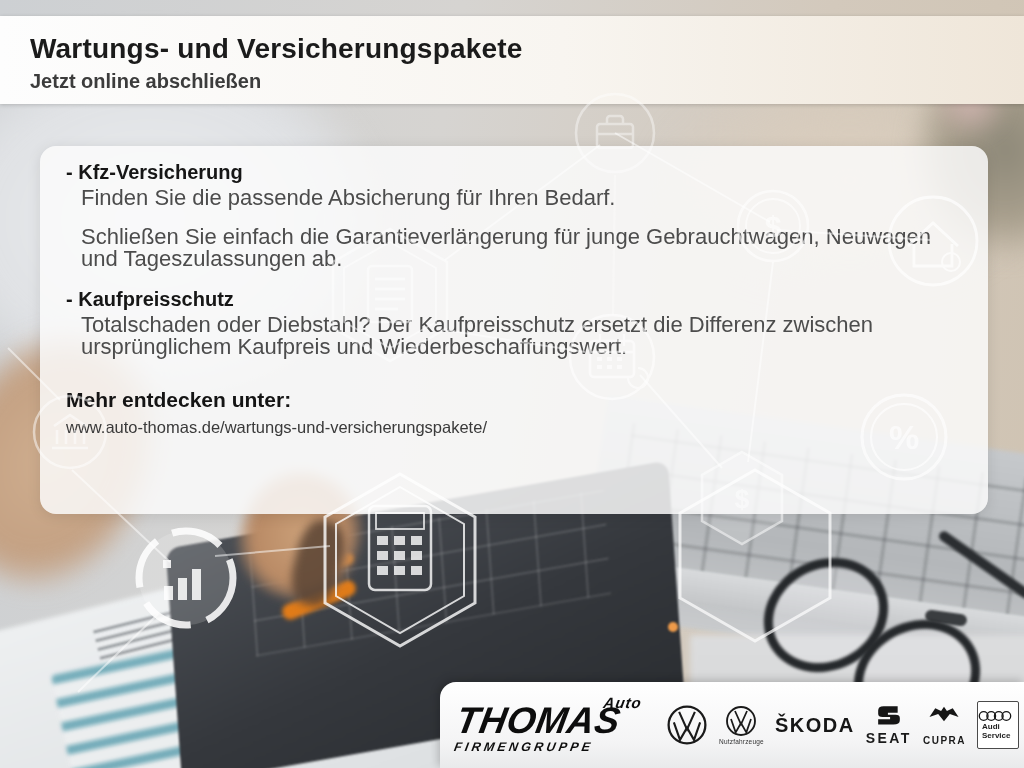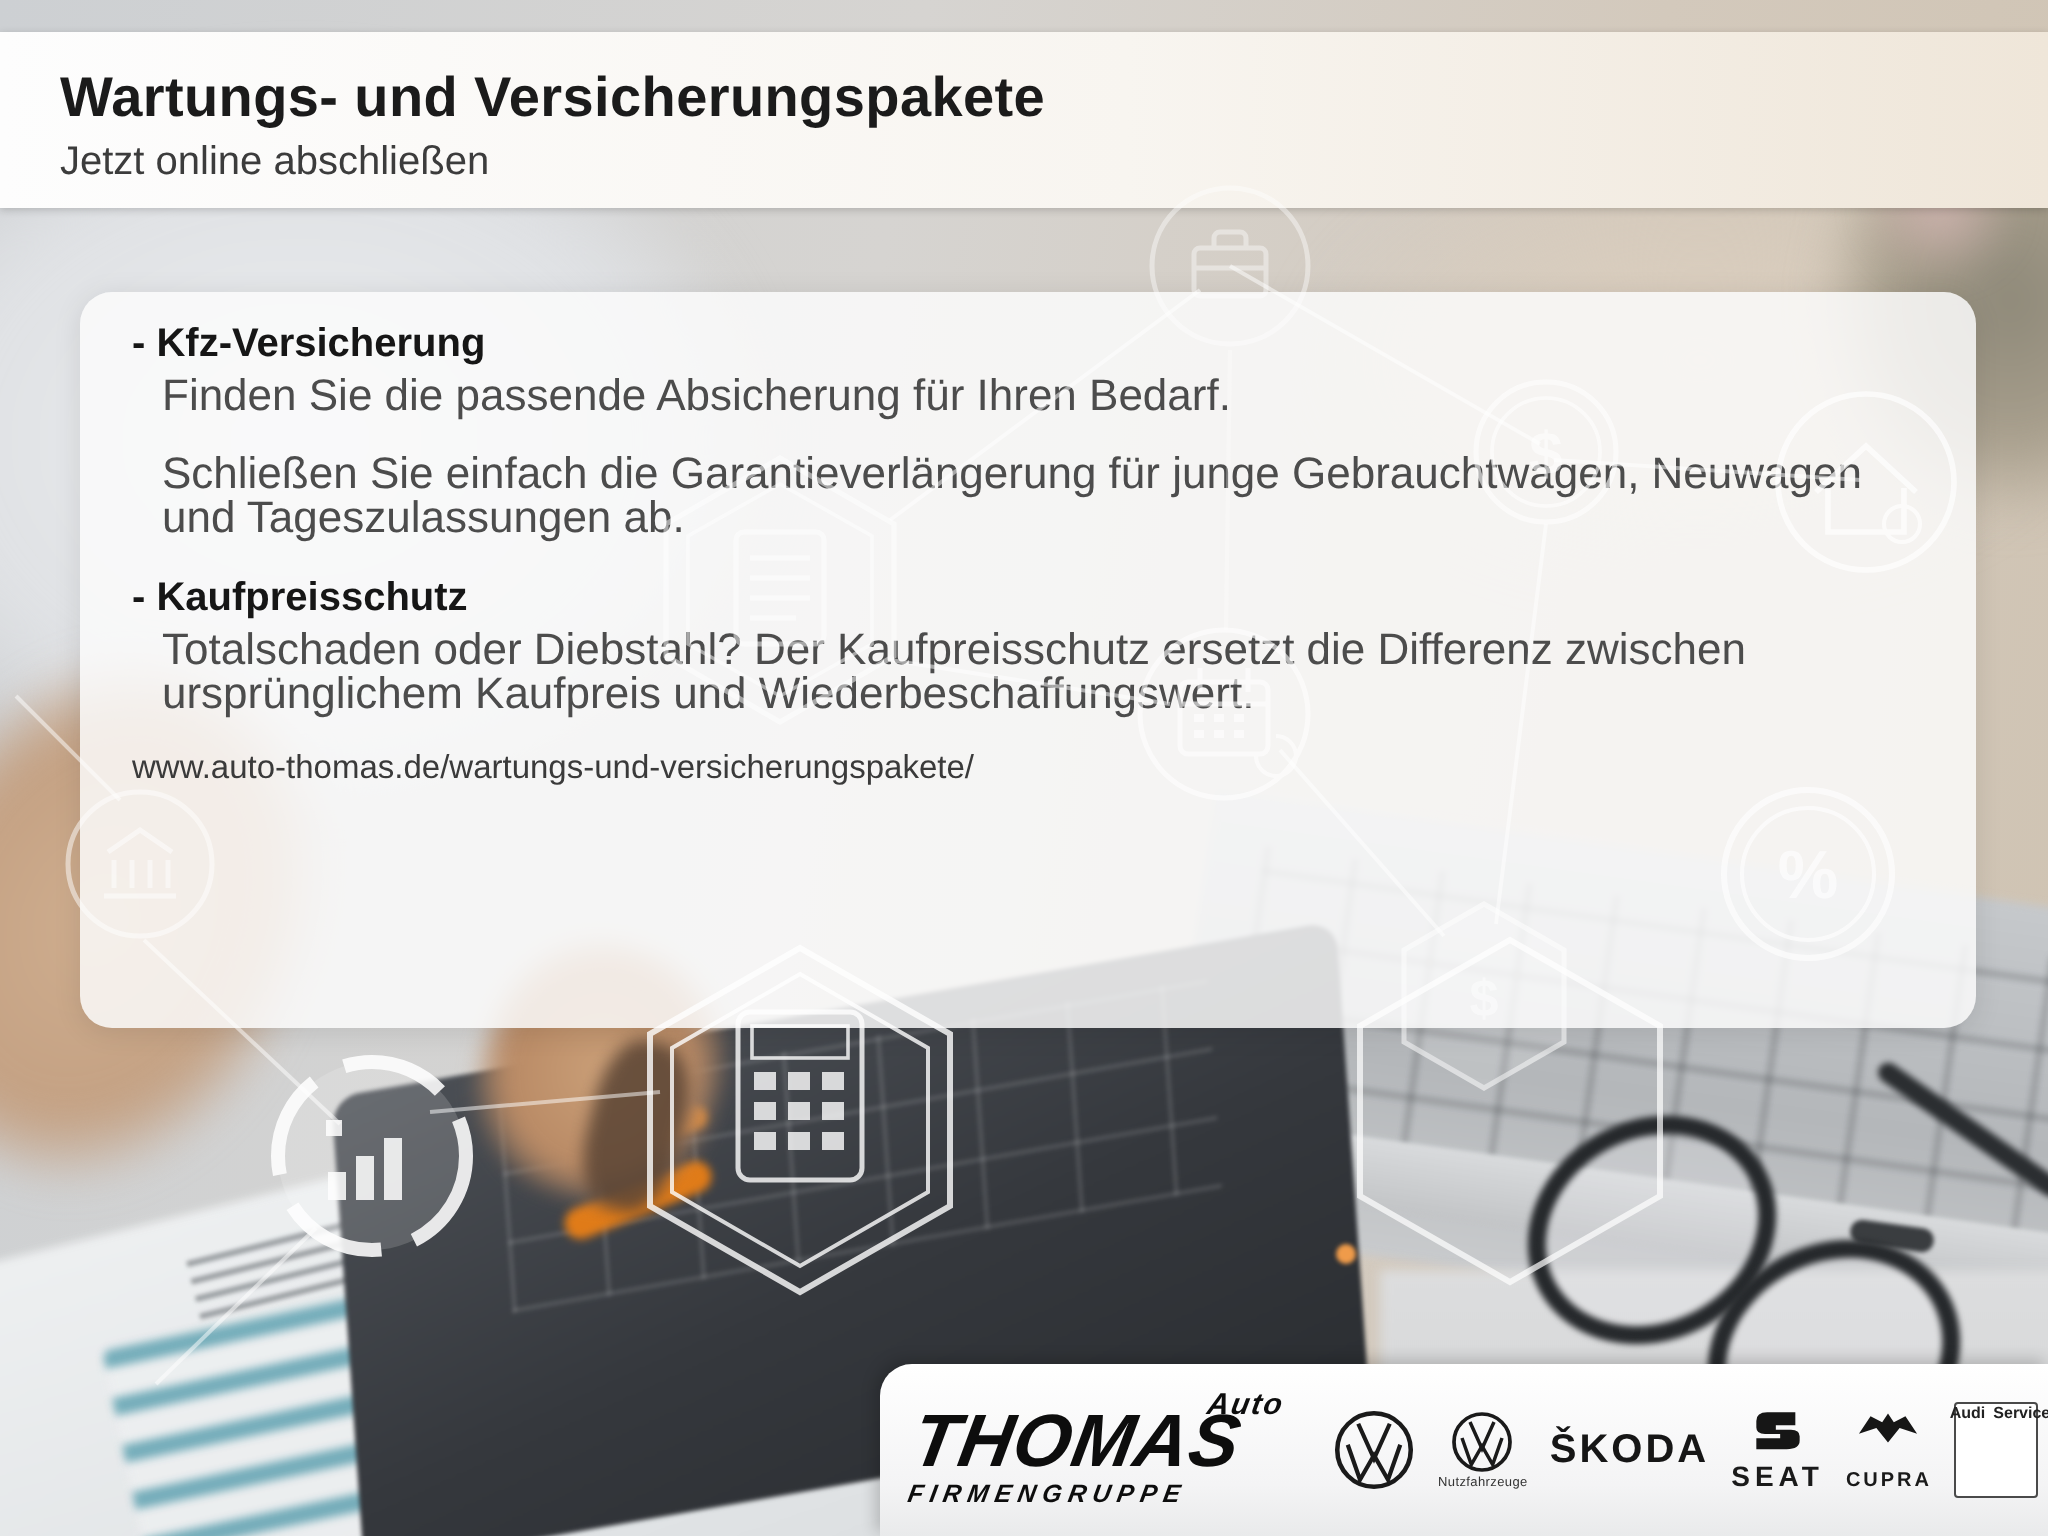--- a/index.html
+++ b/index.html
@@ -59,21 +59,21 @@
   .ph-glass2{left:852px;top:622px;width:112px;height:94px;border:9px solid #26292c;border-radius:50%;
     transform:rotate(-28deg);filter:blur(1.5px);background:rgba(230,232,234,.25);}
   .ph-glassarm{left:930px;top:560px;width:110px;height:10px;background:#2b2e31;transform:rotate(35deg);filter:blur(1.5px);border-radius:5px;}
 
   
   .band{position:absolute;left:0;top:16px;width:1024px;height:88px;
     background:linear-gradient(90deg,#fdfdfd 0%,#f8f5f0 55%,#efe6d9 100%);
     box-shadow:0 1px 4px rgba(0,0,0,.18);}
   .band h1{margin:0;position:absolute;left:30px;top:18px;font-size:28px;line-height:30px;
     font-weight:700;color:#1b1b1b;letter-spacing:.2px;}
-  .band p{margin:0;position:absolute;left:30px;top:54px;font-size:20px;color:#3c3c3c;font-weight:400;}
+  .band p{margin:0;position:absolute;left:30px;top:54px;font-size:20px;color:#3c3c3c;font-weight:700;}
 
   
   .card{position:absolute;left:40px;top:146px;width:948px;height:368px;border-radius:16px;
     background:rgba(252,252,252,.84);box-shadow:0 2px 14px rgba(0,0,0,.10);
     padding:14px 26px;box-sizing:border-box;}
   .pkg{margin-bottom:17px;}
   .pkg-title{font-size:20px;line-height:24px;font-weight:700;color:#161616;margin:0 0 3px 0;}
   .pkg-desc{font-size:22px;line-height:22px;color:#4c4c4c;margin:0;padding-left:15px;}
   .pkg-desc.wrap{max-width:810px;}
   .more-label{font-size:21px;font-weight:800;color:#141414;margin:30px 0 6px 0;}
@@ -91,21 +91,21 @@
   .thomas .t-auto{position:absolute;top:0;right:14px;font-size:15px;font-weight:900;font-style:italic;letter-spacing:1px;}
   .thomas .t-name{position:absolute;top:9px;left:0;font-size:37px;line-height:36px;font-weight:900;font-style:italic;letter-spacing:.5px;}
   .thomas .t-sub{position:absolute;top:46px;left:2px;font-size:12.5px;font-weight:800;font-style:italic;letter-spacing:3.2px;}
   .brands{display:flex;align-items:center;gap:11px;flex:1;justify-content:space-between;}
   .brand{display:flex;flex-direction:column;align-items:center;justify-content:center;color:#1a1a1a;}
   .brand .cap{font-size:6.5px;color:#333;margin-top:1px;letter-spacing:.2px;}
   .skoda{font-size:20px;font-weight:800;letter-spacing:1.5px;color:#161616;}
   .seat-label{font-size:14px;font-weight:800;letter-spacing:2.5px;margin-top:1px;}
   .cupra-label{font-size:10px;font-weight:700;letter-spacing:1.5px;margin-top:12px;}
   .audi-box{border:1.5px solid #4a4a4a;border-radius:2px;width:40px;height:46px;
-    display:flex;align-items:center;justify-content:center;background:#fff;}
+    display:flex;flex-direction:column;justify-content:center;background:#fff;}
   .audi-box .al{font-size:8px;font-weight:700;line-height:9px;color:#222;align-self:flex-start;padding-left:4px;}
 </style>
 </head>
 <body>
 
 <div id="stage">
 
   <div>
     <div class="blob ph-person"></div>
     <div class="blob ph-beige"></div>
@@ -145,20 +145,21 @@
       <p class="pkg-title">- Kfz-Versicherung</p>
       <p class="pkg-desc">Finden Sie die passende Absicherung für Ihren Bedarf.</p>
     </div>
     <div class="pkg">
       <p class="pkg-desc">Schließen Sie einfach die Garantieverlängerung für junge Gebrauchtwagen, Neuwagen und Tageszulassungen ab.</p>
     </div>
     <div class="pkg">
       <p class="pkg-title">- Kaufpreisschutz</p>
       <p class="pkg-desc wrap">Totalschaden oder Diebstahl? Der Kaufpreisschutz ersetzt die Differenz zwischen ursprünglichem Kaufpreis und Wiederbeschaffungswert.</p>
     </div>
+    <p class="more-label">Mehr entdecken unter:</p>
     <p class="more-url">www.auto-thomas.de/wartungs-und-versicherungspakete/</p>
   </section>
 
   <svg class="overlay" width="1024" height="768" viewBox="0 0 1024 768">
     <g stroke="rgba(255,255,255,0.5)" stroke-width="2">
       <line x1="615" y1="133" x2="770" y2="222"></line>
       <line x1="777" y1="230" x2="930" y2="240"></line>
       <line x1="773" y1="262" x2="748" y2="462"></line>
       <line x1="600" y1="145" x2="445" y2="260"></line>
       <line x1="615" y1="175" x2="613" y2="315" opacity="0.6"></line>

